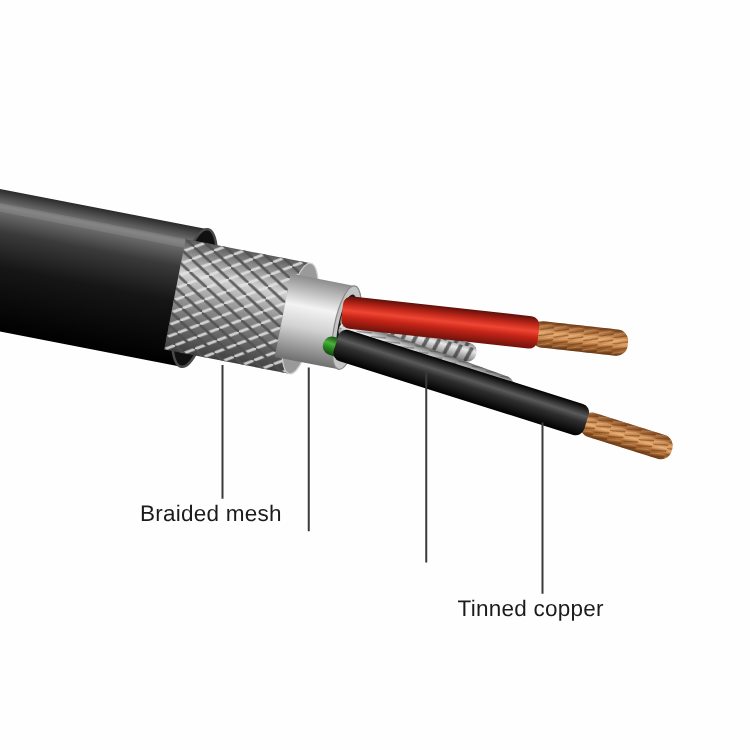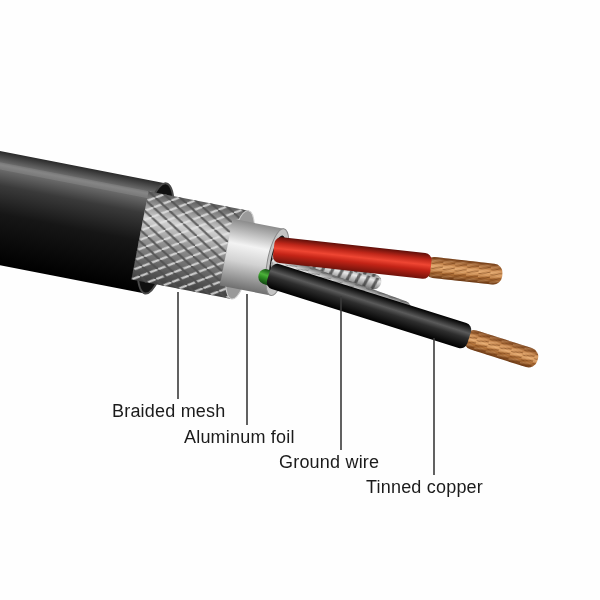--- a/index.html
+++ b/index.html
@@ -159,17 +159,15 @@
 
     <g stroke="#3a3a3a" stroke-width="1.6">
       <line x1="178" y1="292" x2="178" y2="399"></line>
       <line x1="247" y1="294" x2="247" y2="425"></line>
       <line x1="341" y1="296" x2="341" y2="450"></line>
       <line x1="434" y1="338" x2="434" y2="475"></line>
     </g>
   </svg>
 
   <div class="diagram-label lbl-braided">Braided mesh</div>
-  <div class="diagram-label lbl-foil">Aluminum foil</div>
-  <div class="diagram-label lbl-ground">Ground wire</div>
   <div class="diagram-label lbl-tinned">Tinned copper</div>
 
 </div>
 
 </body></html>

